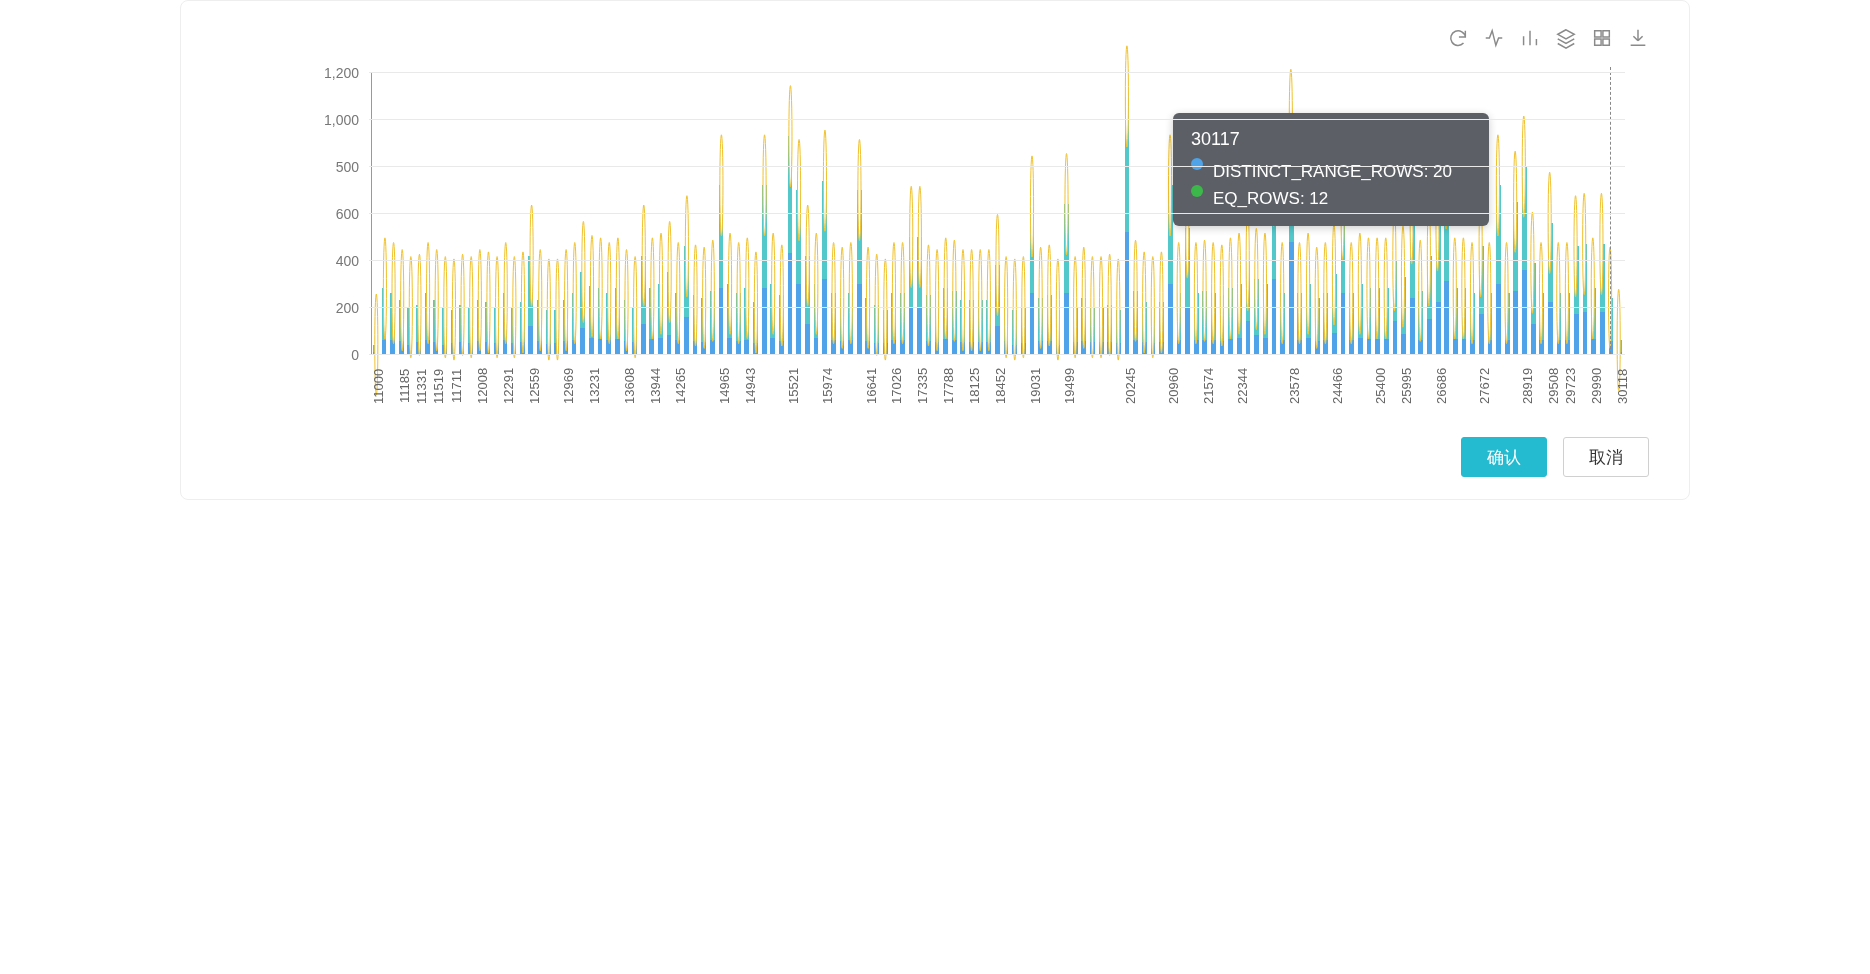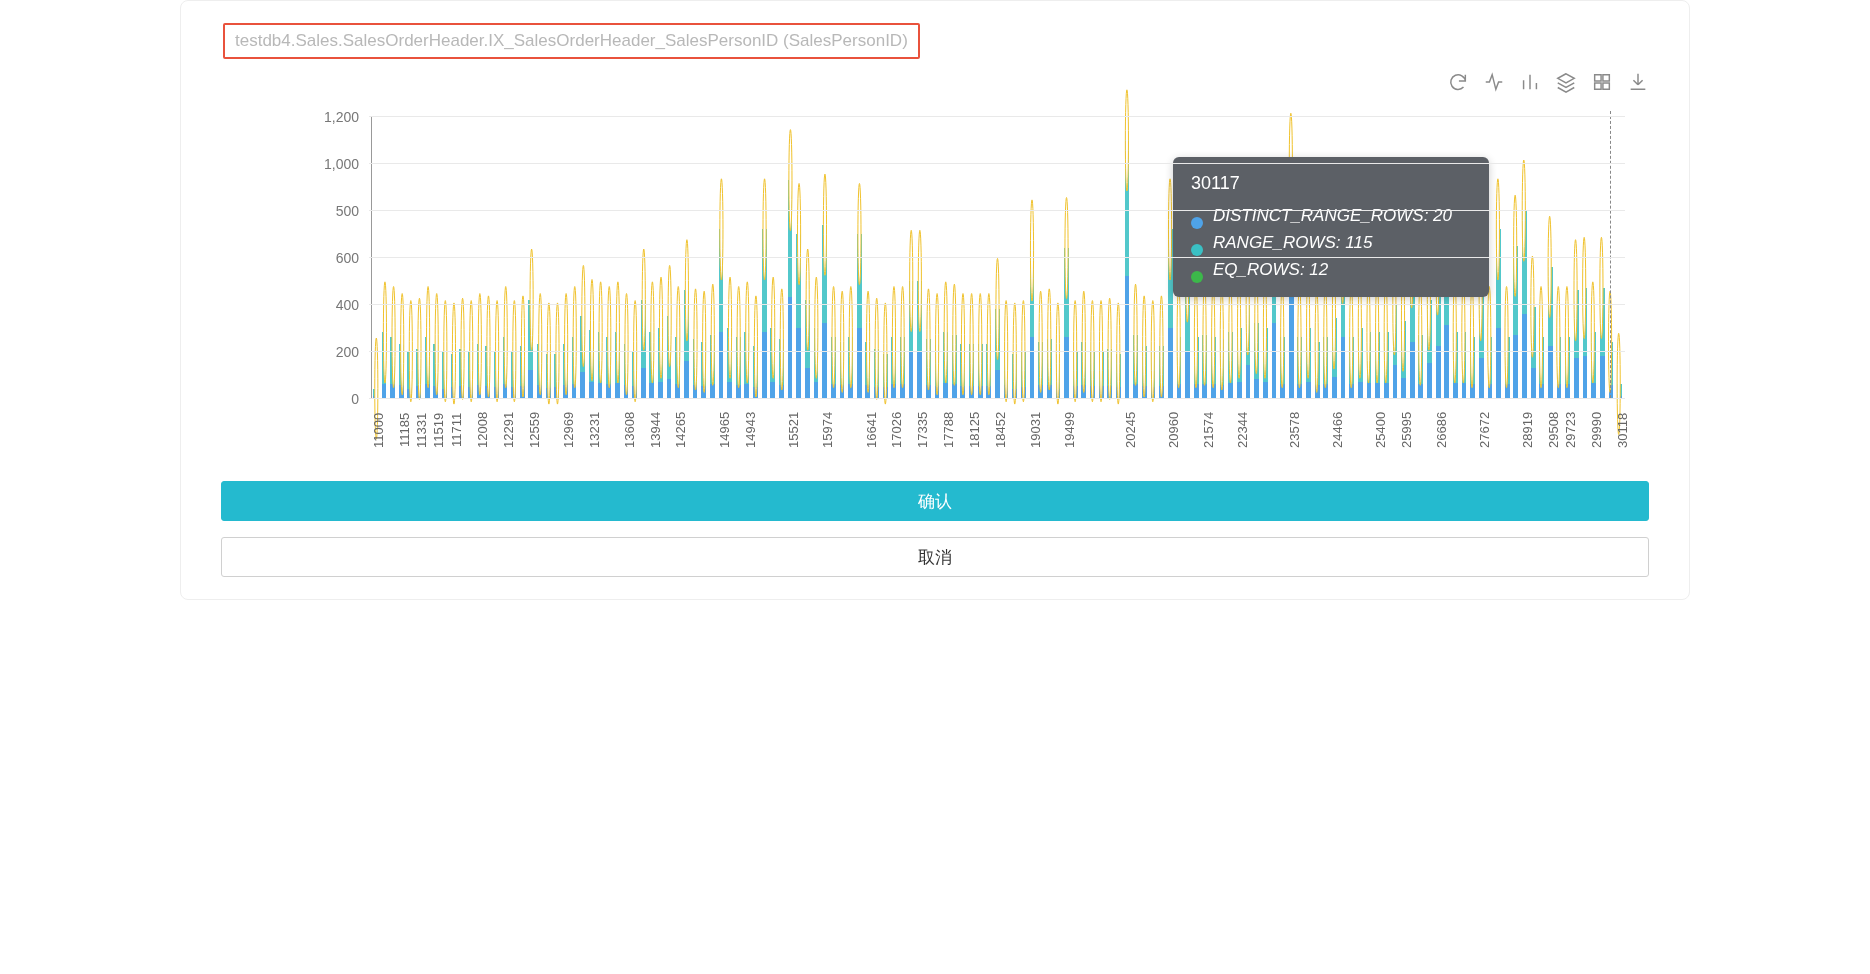--- a/index.html
+++ b/index.html
@@ -41,41 +41,38 @@
   .bars{position:absolute;left:0;right:0;bottom:0;top:0;display:flex;align-items:flex-end;gap:2px;}
   .bar-slot{flex:1 1 0;min-width:0;display:flex;align-items:flex-end;justify-content:center;height:100%;position:relative;}
   .bar{width:72%;position:relative;}
   .bar .lg-blue{position:absolute;bottom:0;left:0;right:0;background:var(--blue);}
   .bar .lg-teal{position:absolute;bottom:0;left:0;right:0;background:var(--teal);opacity:0.88;}
   svg.line-overlay{position:absolute;left:0;top:0;width:100%;height:100%;overflow:visible;pointer-events:none;}
   .x-axis{position:absolute;left:150px;right:26px;bottom:0;height:56px;display:flex;}
   .x-tick{flex:1 1 0;min-width:0;font-size:13px;color:#666;text-align:center;writing-mode:vertical-rl;transform:rotate(180deg);padding-top:2px;}
   .tooltip{position:absolute;top:58px;right:160px;background:var(--tooltip-bg);color:#fff;border-radius:6px;padding:12px 18px 14px 18px;font-size:17px;line-height:1.6;min-width:280px;box-shadow:0 2px 8px rgba(0,0,0,0.2);}
   .tooltip .tt-title{font-size:18px;margin-bottom:4px;}
-  .tooltip .tt-row{display:flex;align-items:flex-end;gap:10px;font-style:italic;}
+  .tooltip .tt-row{display:flex;align-items:flex-start;gap:10px;}
   .tt-dot{width:12px;height:12px;border-radius:50%;}
   .tt-dot.blue{background:var(--blue);} .tt-dot.teal{background:var(--teal);} .tt-dot.green{background:var(--green);} .tt-dot.yellow{background:var(--yellow);}
-  .footer{display:flex;justify-content:flex-end;gap:16px;padding:22px 36px 12px 36px;flex-direction:column;}
+  .footer{display:flex;justify-content:flex-end;gap:16px;padding:22px 36px 12px 36px;}
   .btn{min-width:86px;height:40px;font-size:17px;border-radius:3px;cursor:pointer;border:1px solid var(--border);background:#fff;color:#333;}
   .btn.primary{background:var(--confirm);border-color:var(--confirm);color:#fff;}
   .marker{position:absolute;top:-6px;bottom:0;width:1px;border-left:1px dashed #888;}
 </style>
 </head>
 <body>
 
 <div class="page">
 
   <div class="header">
     <div class="close">
       <svg viewBox="0 0 16 16">
           <path d="M2 2 L14 14 M14 2 L2 14" stroke="currentColor" stroke-width="1.6"></path>
         </svg>
-    </div>
-    <div class="subtitle-wrap">
-      <span class="subtitle">testdb4.Sales.SalesOrderHeader.IX_SalesOrderHeader_SalesPersonID (SalesPersonID)</span>
     </div>
   </div>
 
   <div class="toolbar">
     <div class="tb-icon">
         <svg viewBox="0 0 24 24">
           <path d="M20 11a8 8 0 1 0-2 6.5M20 4v7h-7"></path>
         </svg>
       </div>
     <div class="tb-icon">
@@ -1288,24 +1285,20 @@
         </div>
 
       <div class="tooltip">
         <div class="tt-title">30117</div>
         <div id="ttrows">
             <div class="tt-row">
               <span class="tt-dot blue"></span>
               <span>DISTINCT_RANGE_ROWS: 20</span>
             </div>
             <div class="tt-row">
-              <span class="tt-dot teal"></span>
-              <span>RANGE_ROWS: 115</span>
-            </div>
-            <div class="tt-row">
               <span class="tt-dot green"></span>
               <span>EQ_ROWS: 12</span>
             </div>
           </div>
       </div>
     <div class="y-line" style="bottom: 60px;"></div>
         <div class="y-line" style="bottom: 107px;"></div>
         <div class="y-line" style="bottom: 154px;"></div>
         <div class="y-line" style="bottom: 201px;"></div>
         <div class="y-line" style="bottom: 248px;"></div>

